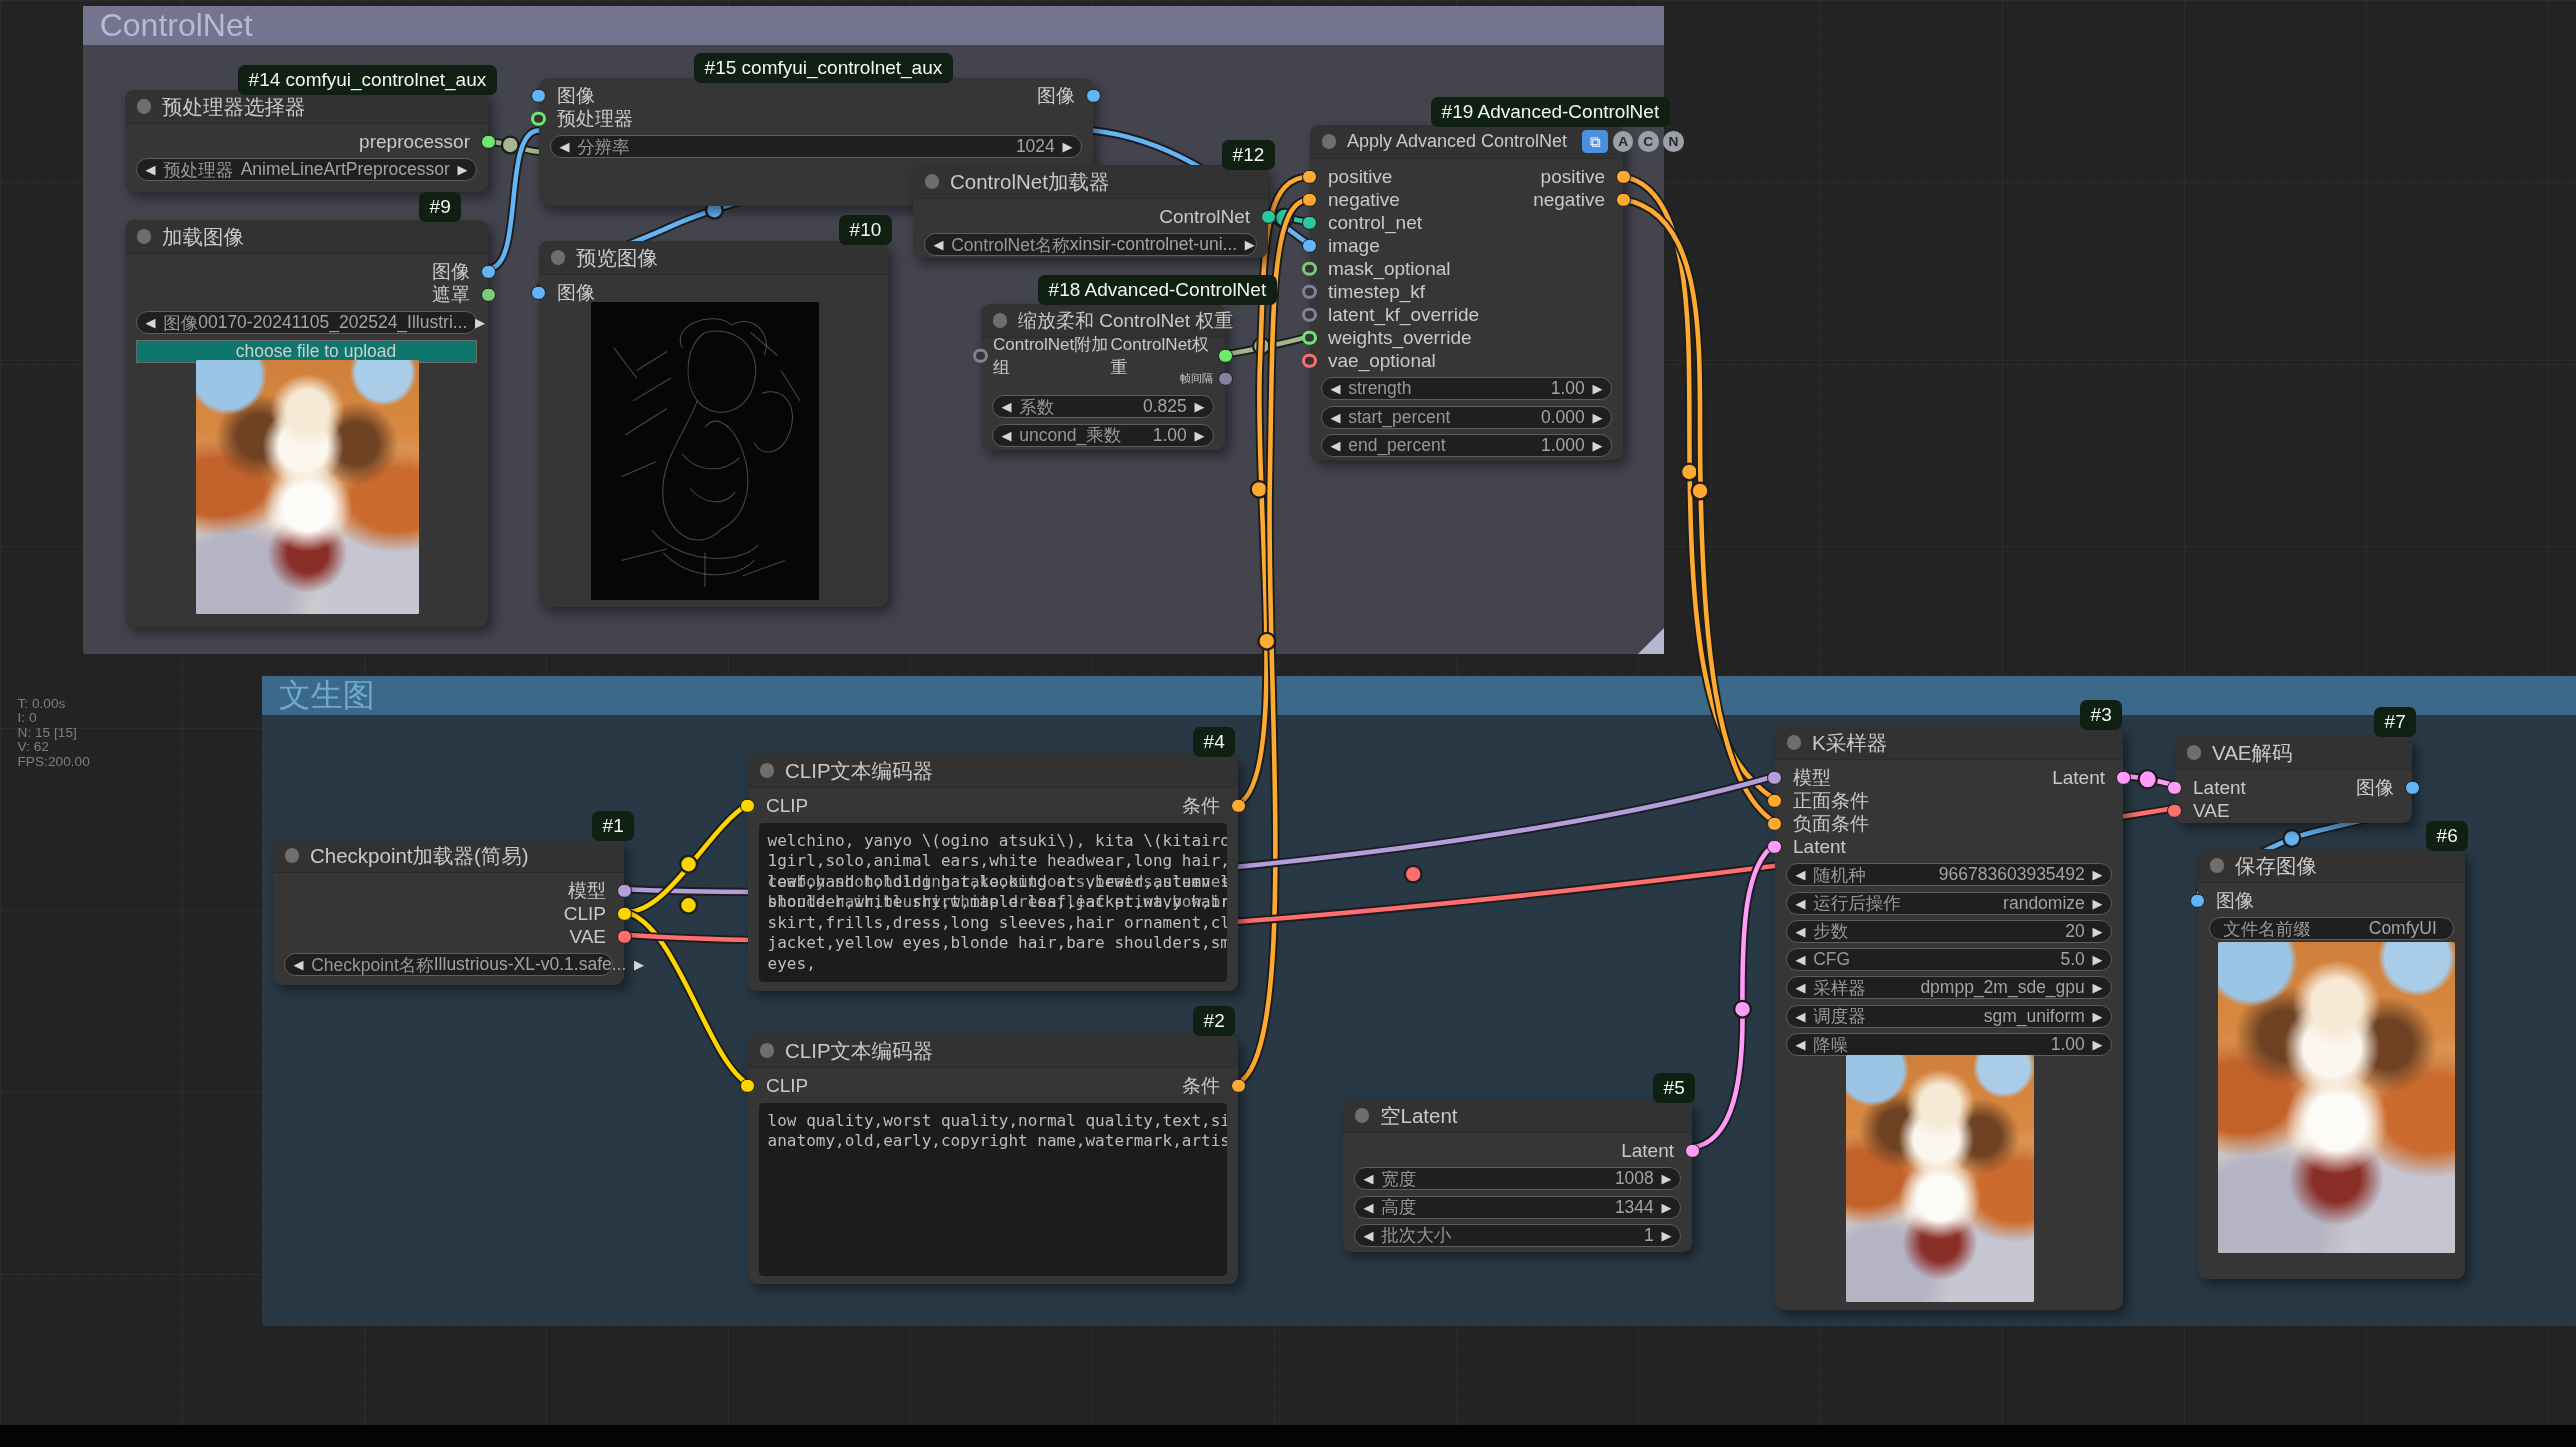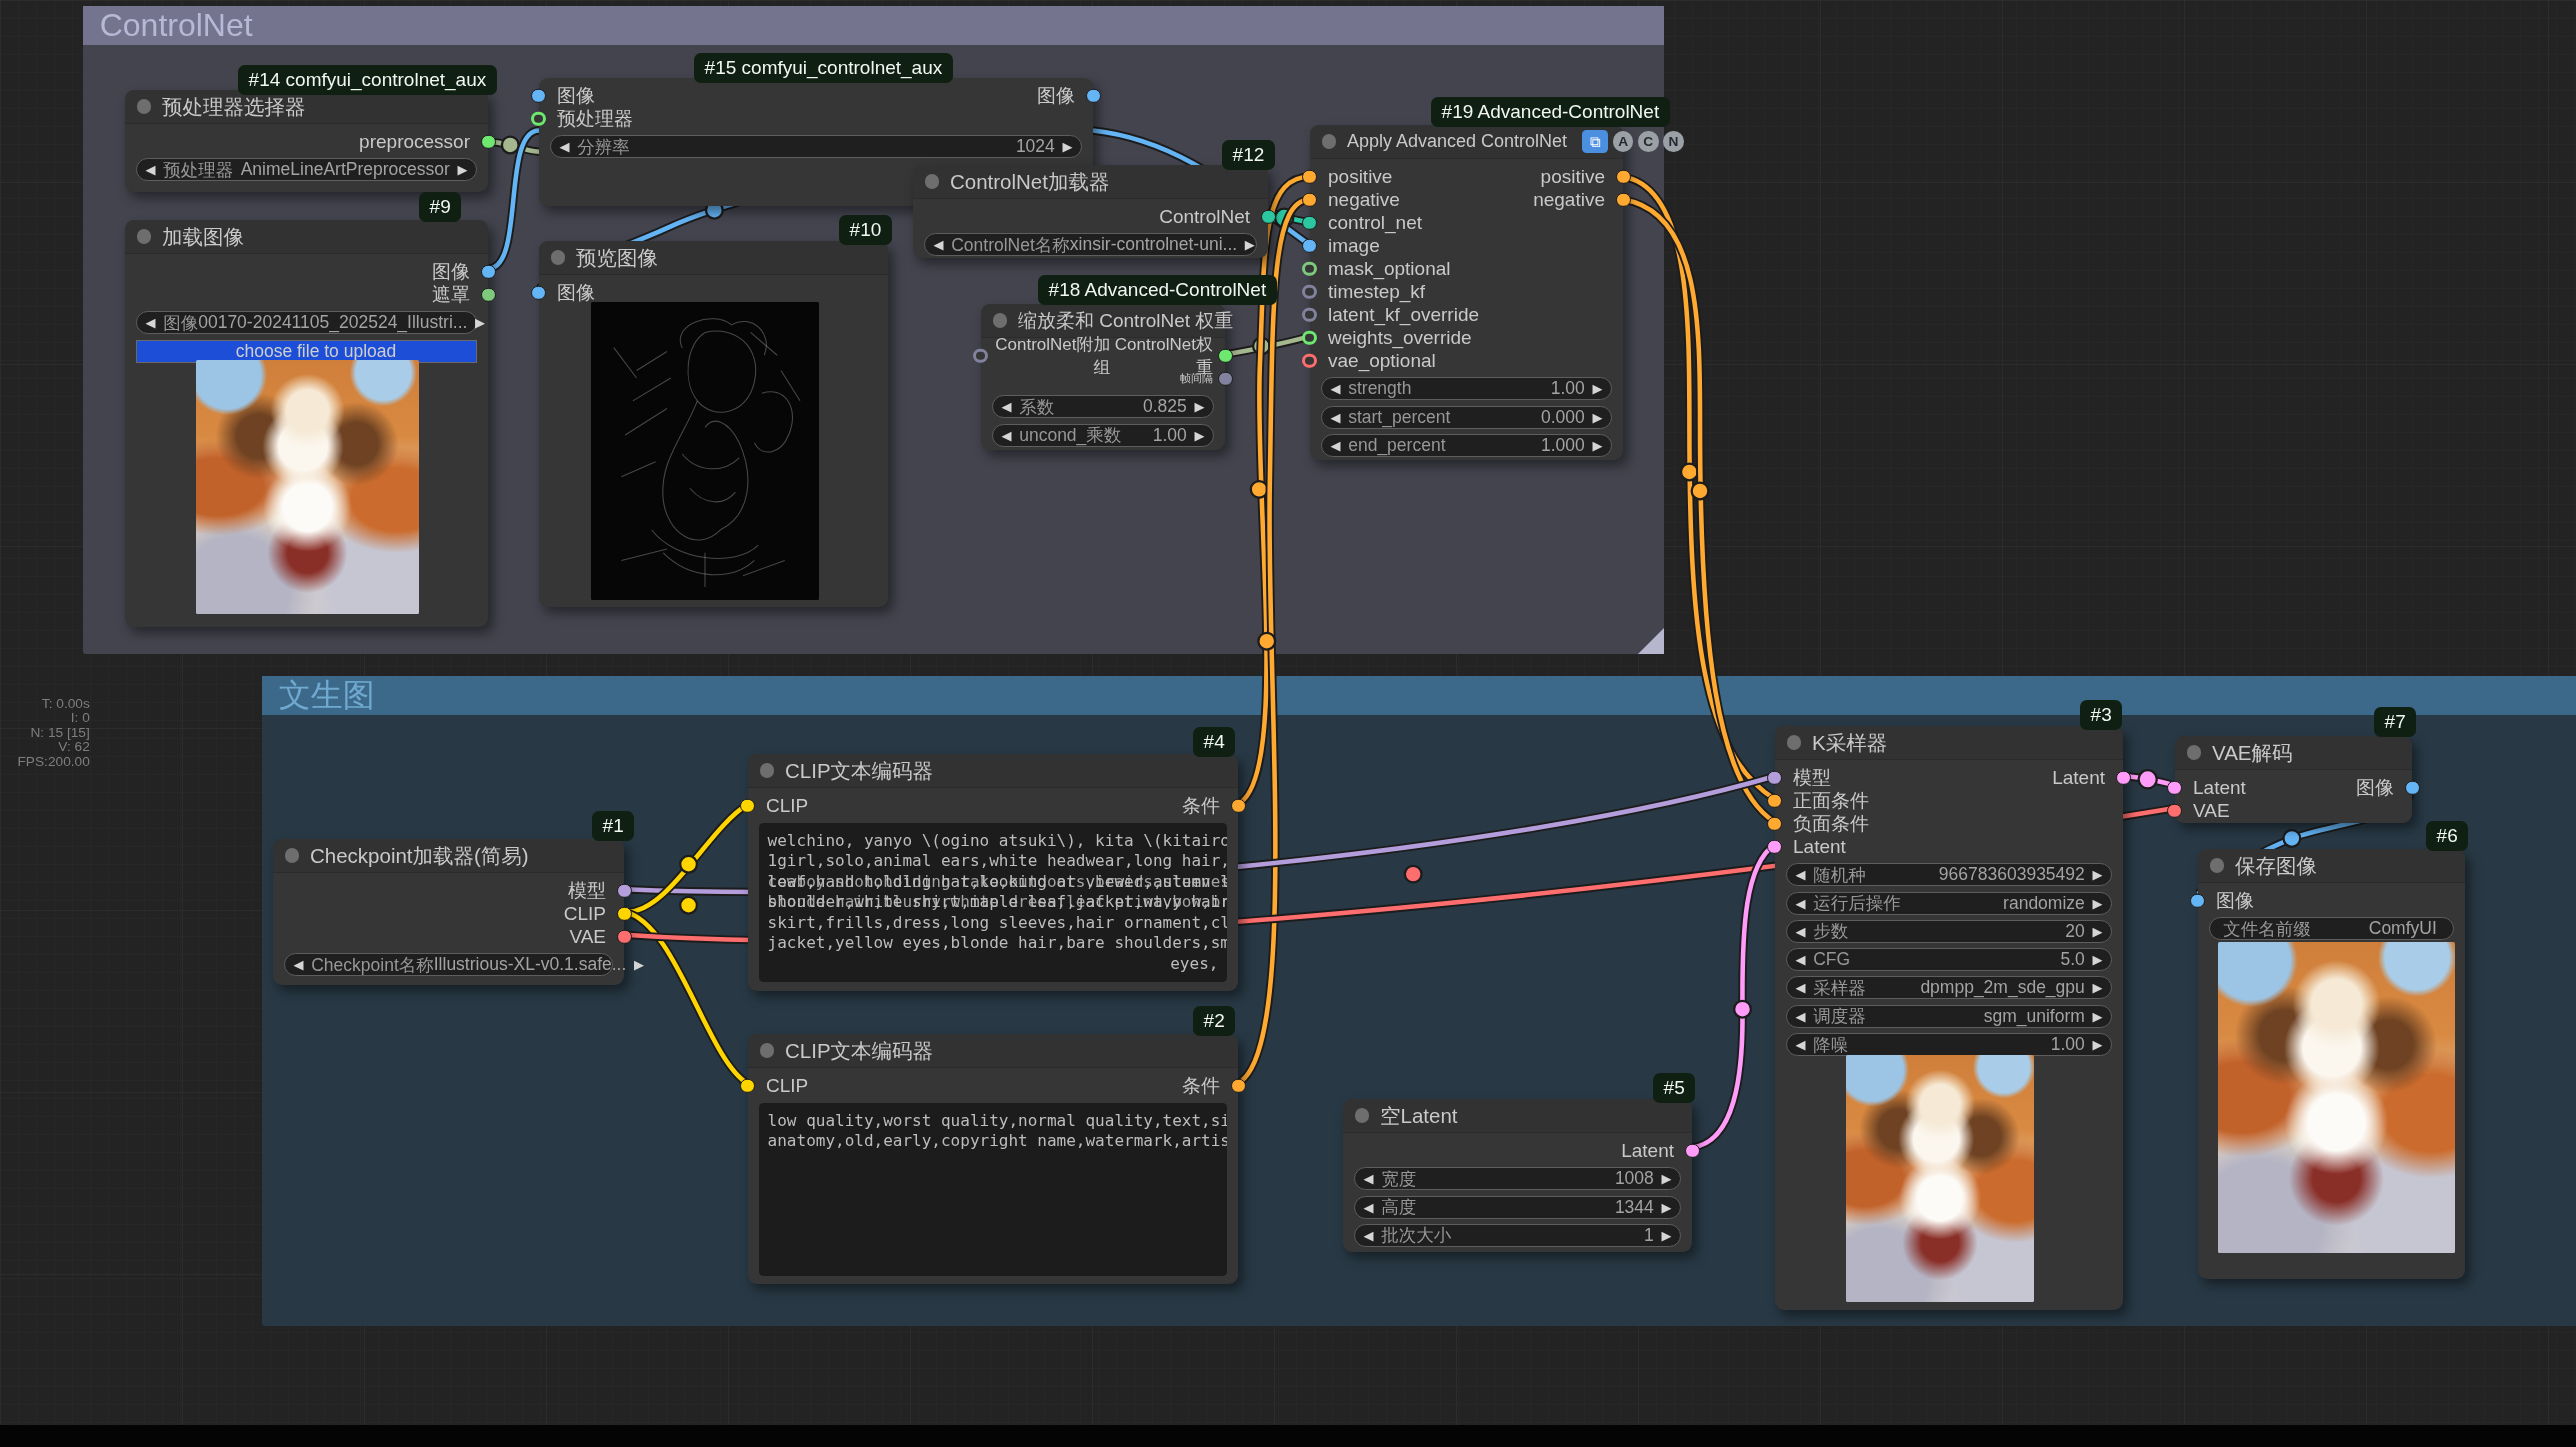--- a/index.html
+++ b/index.html
@@ -5,21 +5,21 @@
   html,body{margin:0;padding:0;}
   body{width:2576px;height:1447px;position:relative;overflow:hidden;
        background:#232323;font-family:"Liberation Sans",sans-serif;}
   
   #canvas{position:absolute;inset:0;
     background-image:
       linear-gradient(#2c2c2c 0.8px,transparent 0.8px),
       linear-gradient(90deg,#2c2c2c 0.8px,transparent 0.8px),
       linear-gradient(#272727 0.8px,transparent 0.8px),
       linear-gradient(90deg,#272727 0.8px,transparent 0.8px);
-    background-size:182px 182px,182px 182px,18px 18px,18px 18px;text-align:right;}
+    background-size:182px 182px,182px 182px,18px 18px,18px 18px;}
   .bottom-bar{position:absolute;left:0;bottom:0;width:2576px;height:22px;background:#040404;}
 
   
   .group{position:absolute;border-radius:3px;}
   .group .gheader{position:absolute;left:0;top:0;right:0;height:39px;display:flex;align-items:center;
     padding-left:16.7px;font-size:32px;}
   .group-controlnet{left:83px;top:6px;width:1581px;height:648px;background:#44444f;}
   .group-controlnet .gheader{background:#74748f;color:#b7b7d6;}
   .group-txt2img{left:262px;top:676px;width:2451px;height:650px;background:#283945;}
   .group-txt2img .gheader{background:#3c698a;color:#6fa9cf;}
@@ -56,21 +56,21 @@
   .c-model{background:#b39ddb;} .c-clip{background:#ffd500;}
   .c-vae{background:#ff6e6e;} .ring.c-vae{border-color:#ff6e6e;}
   .c-latent{background:#ff9cf9;}
   .c-slate{background:#82829e;} .ring.c-slate{border-color:#82829e;}
 
   .widget{height:23px;margin:5.3px 10.6px 0 10.6px;background:#1f1f1f;border:1.5px solid #5e5e5e;
     border-radius:13px;display:flex;align-items:center;padding:0 9px;font-size:17.5px;box-sizing:border-box;}
   .warrow{color:#d5d5d5;font-size:13px;flex:0 0 auto;}
   .wlabel{color:#979797;margin-left:7.6px;white-space:nowrap;}
   .wvalue{margin-left:auto;margin-right:7.6px;color:#a3a3a3;white-space:nowrap;}
-  .btn{height:21px;margin:6px 10.6px 0 10.6px;background:#1d4ed8;border:1.5px solid #6a6a6a;
+  .btn{height:21px;margin:6px 10.6px 0 10.6px;background:#0f766e;border:1.5px solid #6a6a6a;
     display:flex;align-items:center;justify-content:center;font-size:17.5px;color:#cfcfcf;padding-left:19px;}
 
   .badge{position:absolute;background:#0f2013;color:#f2f7f2;border-radius:6.8px;
     font-size:19px;padding:3.8px 10.6px;white-space:nowrap;z-index:30;}
 
   .textbox{margin:6px 10.6px 0 10.6px;background:#1c1c1c;border-radius:4.6px;padding:7.6px 9px;
     font-family:"DejaVu Sans Mono",monospace;font-size:16px;color:#bdbdbd;overflow:hidden;}
   .tline{height:20.5px;line-height:20.5px;white-space:nowrap;}
   .tline.overlap{margin-top:-20.5px;opacity:.85;}
 

